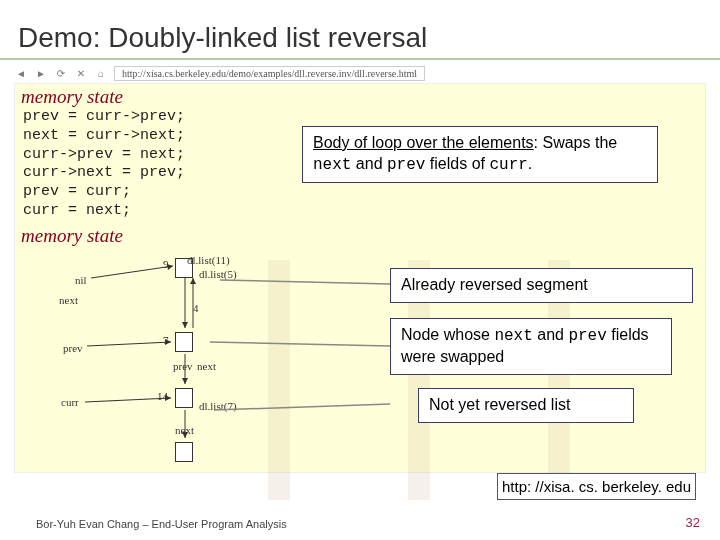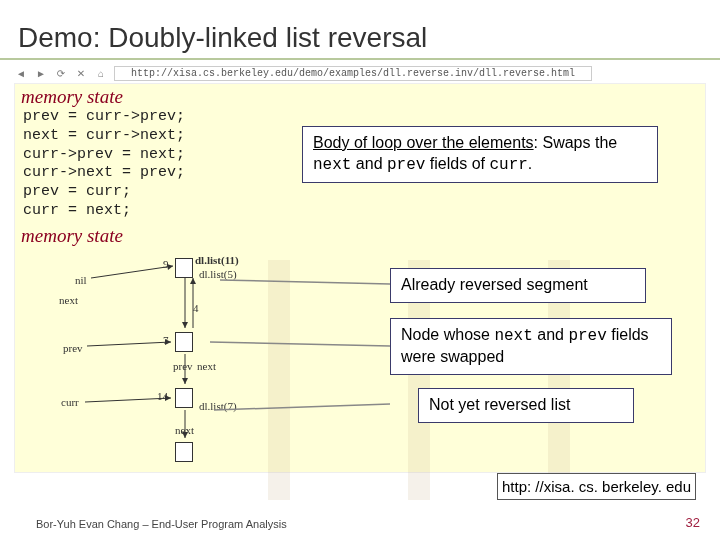--- a/index.html
+++ b/index.html
@@ -29,22 +29,22 @@
   }
   .browser-bar .nav-icon {
     width: 14px; height: 14px;
     display: inline-flex; align-items: center; justify-content: center;
     color: #7a7a7a;
   }
   .browser-bar .urlbox {
     flex: 0 0 auto;
     background: #fff;
     border: 1px solid #ccc;
-    padding: 1px 16px;
-    font-family: Liberation Mono, monospace;
+    padding: 1px 7px;
+    font-family: Liberation Serif, serif;
     min-width: 260px;
   }
   .content-wrap {
     position: relative;
     margin: 2px 14px 0 14px;
     height: 390px;
     background: #ffffd9;
     border: 1px solid #eee;
   }
   .memstate {
@@ -149,21 +149,21 @@
 curr-&gt;next = prev;
 prev = curr;
 curr = next;</div>
   <div class="memstate">memory state</div>
 
   <div class="diagram">
 
     <span class="tiny-label" style="left:20px; top:30px;">nil</span>
     <div class="node-box" style="left:120px; top:14px;"></div>
     <span class="tiny-label" style="left:108px; top:14px;">9</span>
-    <span class="tiny-label" style="left:140px; top:10px;font-weight:bold;">dl.list(11)</span>
+    <span class="tiny-label" style="left:132px; top:10px;">dl.list(11)</span>
     <span class="tiny-label" style="left:144px; top:24px;">dl.list(5)</span>
     <svg class="conn" style="left:36px;top:18px" width="84" height="20">
         <line x1="0" y1="16" x2="82" y2="4" stroke="#333" stroke-width="1"></line>
         <polygon points="82,4 76,2 77,8" fill="#333"></polygon>
       </svg>
 
     <span class="tiny-label" style="left:138px; top:58px;">4</span>
 
     <span class="tiny-label" style="left:8px; top:98px;">prev</span>
     <div class="node-box" style="left:120px; top:88px;"></div>
@@ -208,21 +208,21 @@
 </div>
 
 <div class="col-stripe" style="left:268px;"></div>
 <div class="col-stripe" style="left:408px;"></div>
 <div class="col-stripe" style="left:548px;"></div>
 
 <div class="callout" style="left:302px; top:126px; width:356px;">
   <span class="under">Body of loop over the elements</span><span>: Swaps the </span><span class="mono">next</span><span> and </span><span class="mono">prev</span><span> fields of </span><span class="mono">curr</span><span>.</span>
 </div>
 
-<div class="callout" style="left:390px; top:268px; width:256px;">
+<div class="callout" style="left:390px; top:268px; width:303px;">
   <span>Already reversed segment</span>
 </div>
 
 <div class="callout" style="left:390px; top:318px; width:282px;">
   <span>Node whose </span><span class="mono">next</span><span> and </span><span class="mono">prev</span><span> fields were swapped</span>
 </div>
 
 <div class="callout" style="left:390px; top:388px; width:216px;margin-left:28px;">
   <span>Not yet reversed list</span>
 </div>

